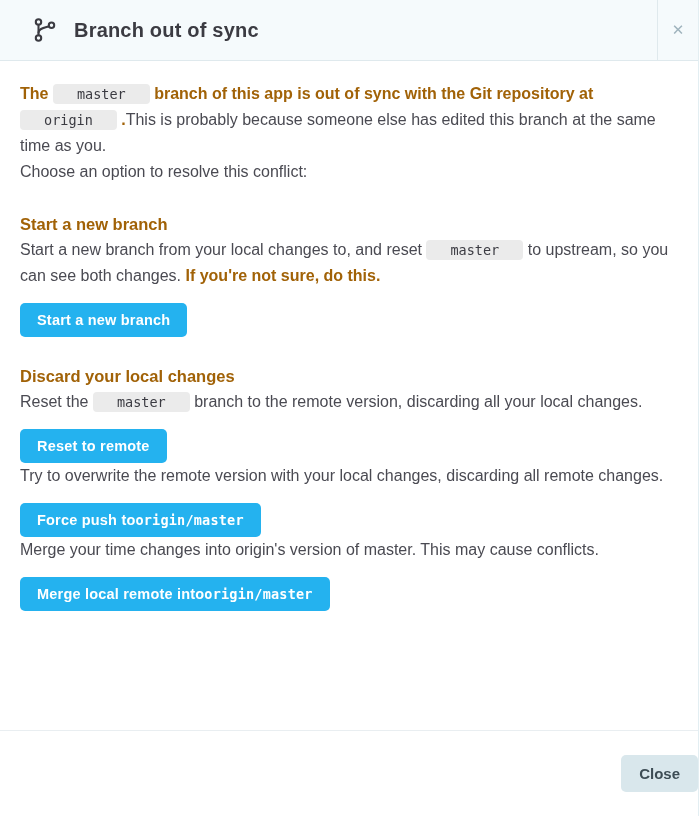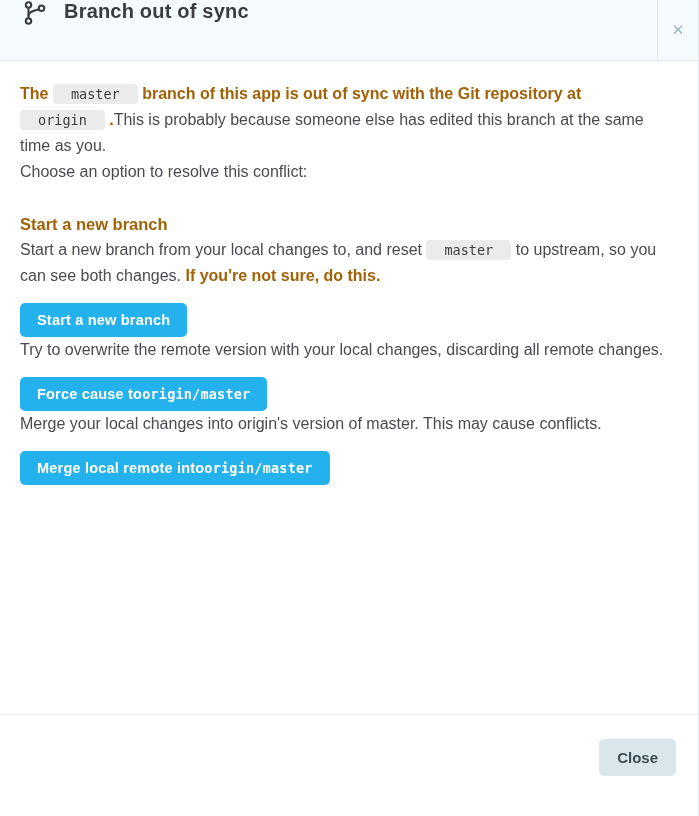--- a/index.html
+++ b/index.html
@@ -16,21 +16,22 @@
     border-right: 1px solid #e3eef2;
   }
 
   
   .modal-header {
     position: relative;
     height: 61px;
     background: #f5fafc;
     border-bottom: 1px solid #dfe9ed;
     display: flex;
-    padding-left: 22px;
+    align-items: center;
+    padding-left: 32px;
   }
   .header-icon { width: 26px; height: 26px; margin-right: 16px; display: inline-flex; }
   .header-icon svg { width: 26px; height: 26px; }
   .modal-title {
     font-size: 20px;
     font-weight: bold;
     color: #3b3b42;
     letter-spacing: 0.2px;
   }
   .close-btn {
@@ -53,21 +54,21 @@
     line-height: 26px;
   }
   .modal-body b, .modal-body strong, .section-heading { color: #a16207; }
   .intro { max-width: 650px; }
   .code-chip {
     font-family: "DejaVu Sans Mono", monospace;
     font-size: 13.5px;
     background: #ebebeb;
     color: #3b3b42;
     border-radius: 4px;
-    padding: 2px 18px;
+    padding: 2px 24px;
   }
   .section-heading {
     margin-top: 26px;
     font-size: 16.5px;
     font-weight: bold;
   }
   .section-text { max-width: 660px; }
   .action-btn {
     display: inline-flex;
     align-items: center;
@@ -89,28 +90,27 @@
     font-size: 13.5px;
     font-weight: bold;
     background: transparent;
     color: #ffffff;
     padding: 0;
   }
 
   
   .modal-footer {
     position: absolute;
-    left: 0; bottom: 16px;
+    left: 0; bottom: 0;
     width: 100%;
     height: 86px;
     border-top: 1px solid #e9eef1;
     display: flex;
     align-items: center;
     justify-content: flex-end;
-    padding-right: 22px;
     background: #ffffff;
   }
   .footer-close-btn {
     background: #d9e7ec;
     color: #3d4d55;
     border: none;
     border-radius: 5px;
     padding: 10px 18px;
     font-family: "Liberation Sans", sans-serif;
     font-size: 15px;
@@ -154,37 +154,49 @@
         <span class="code-chip">master</span>
         <span>to upstream, so you can</span>
         <span>see both changes.</span>
         <b>If you're not sure, do this.</b>
       </div>
       <button class="action-btn">
         <span>Start a new branch</span>
       </button>
     </div>
 
+    <div>
+      <div class="section-heading">Discard your local changes</div>
+      <div class="section-text">
+        <span>Reset the</span>
+        <span class="code-chip">master</span>
+        <span>branch to the remote version, discarding all your local changes.</span>
+        
+      </div>
+      <button class="action-btn">
+        <span>Reset to remote</span>
+      </button>
+    </div>
 
     <div>
       <div class="section-text">
         <span>Try to overwrite the remote version with your local changes, discarding all remote changes.</span>
         
         
         
       </div>
       <button class="action-btn">
-        <span>Force cause to</span>
+        <span>Force push to</span>
           <span class="btn-code">origin/master</span>
       </button>
     </div>
 
     <div>
       <div class="section-text">
-        <span>Merge your local changes into origin's version of master. This may cause conflicts.</span>
+        <span>Merge your time changes into origin's version of master. This may cause conflicts.</span>
         
         
         
       </div>
       <button class="action-btn">
         <span>Merge local remote into</span>
           <span class="btn-code">origin/master</span>
       </button>
     </div>
 

